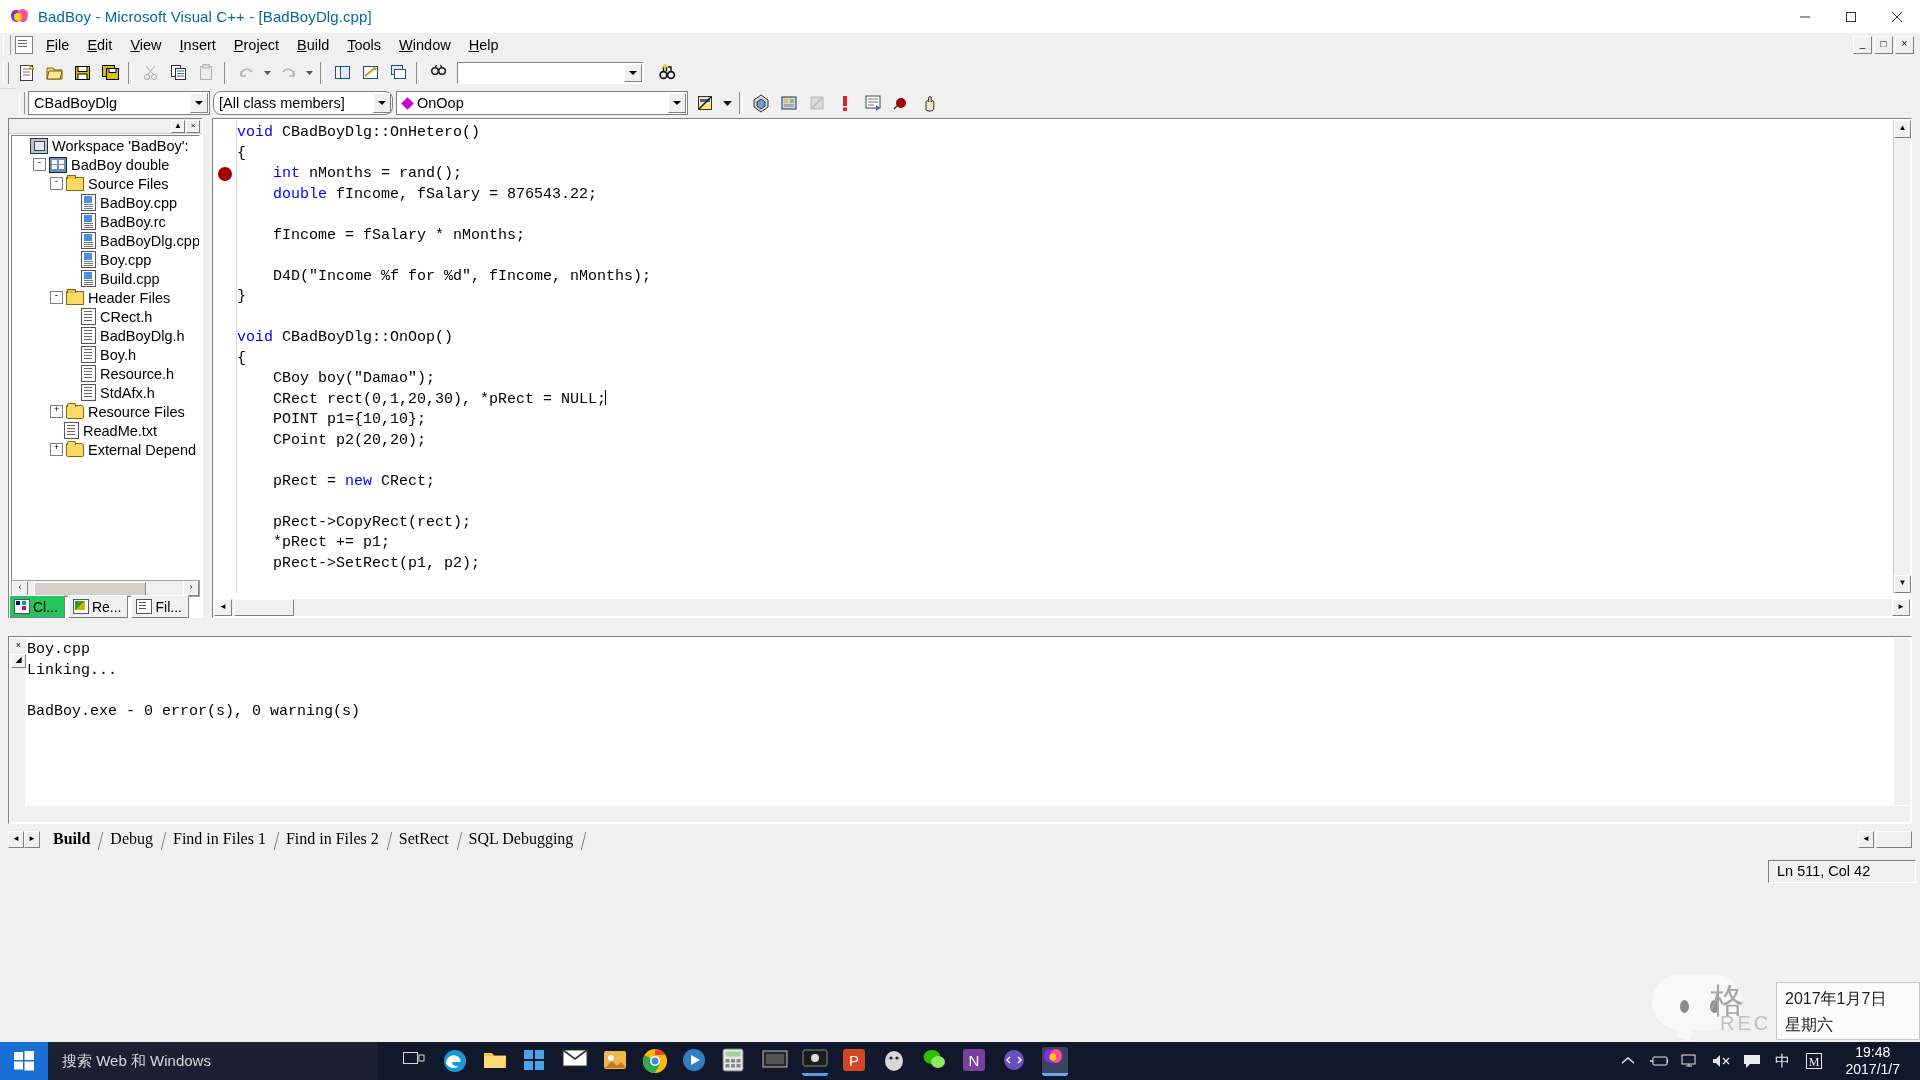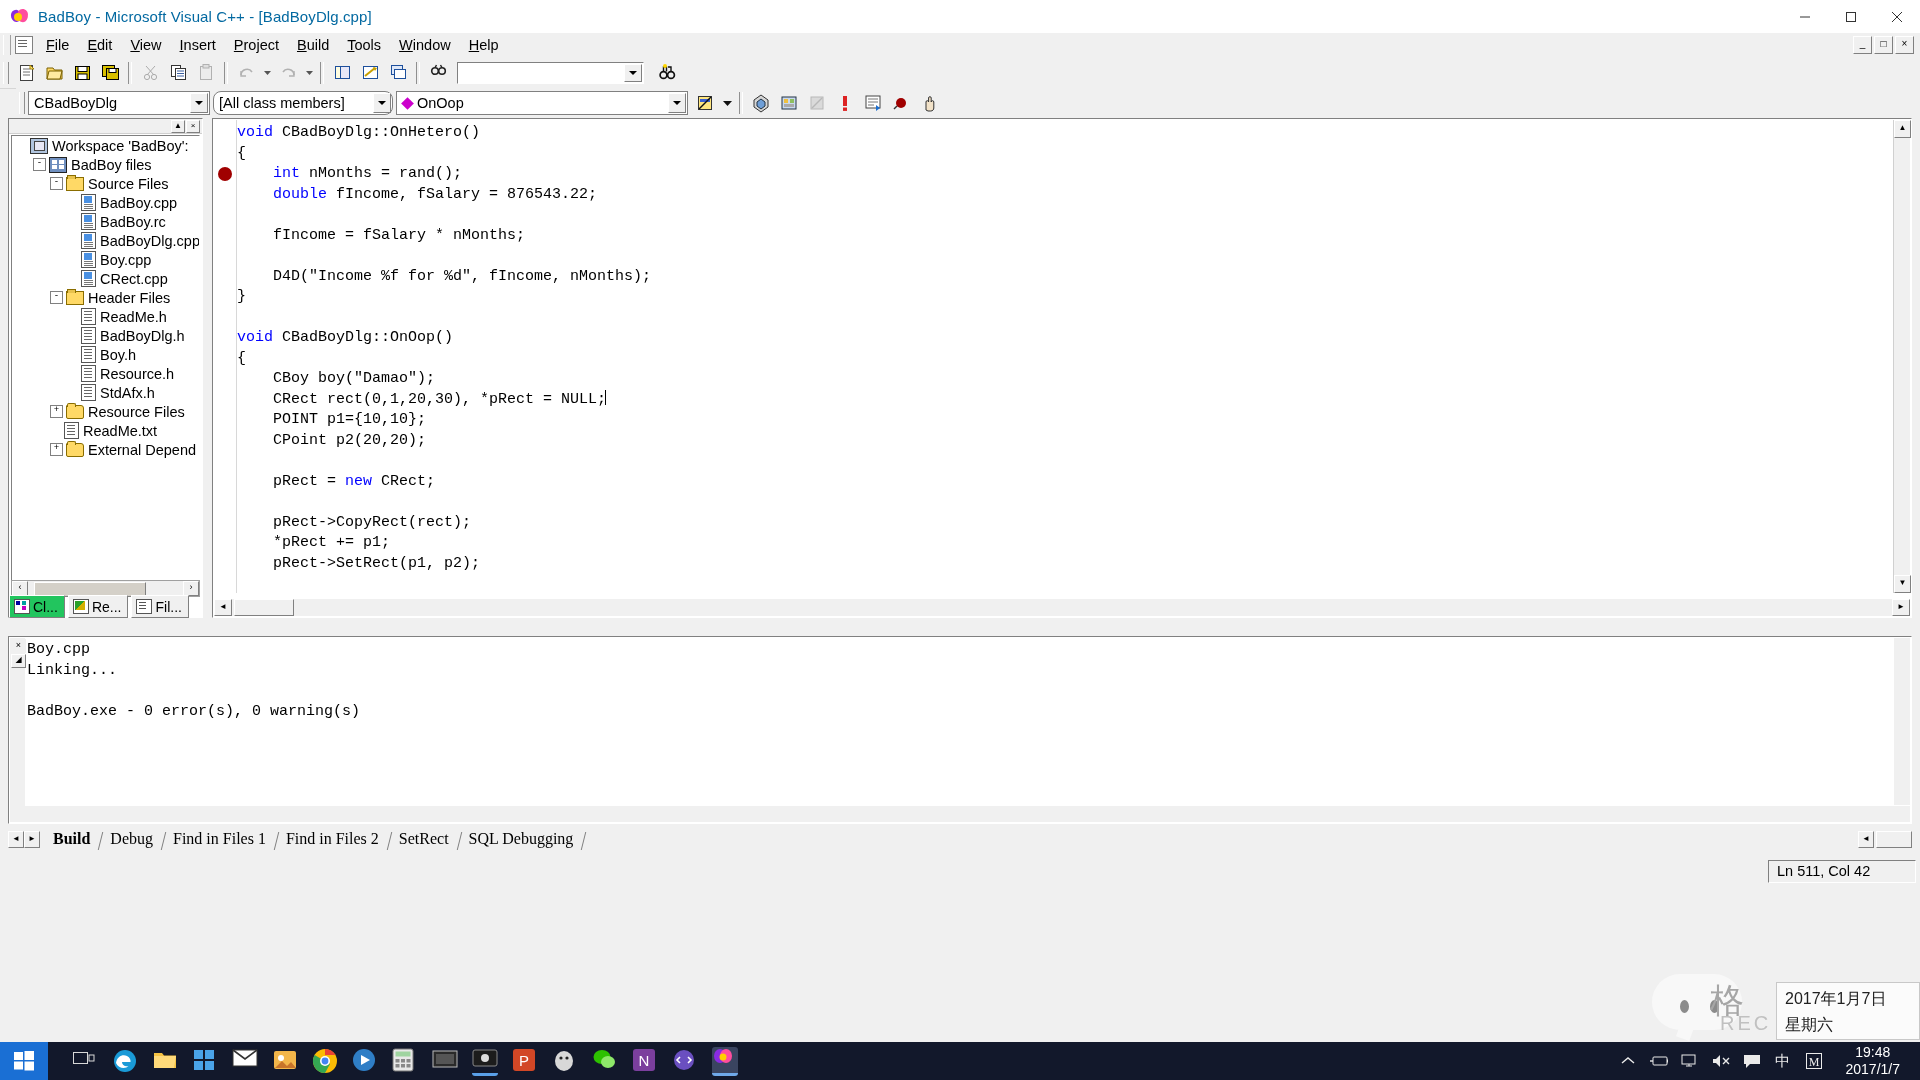--- a/index.html
+++ b/index.html
@@ -532,21 +532,21 @@
           <div class="tnode">
             <span class="spacer" style="width: 0px;"></span>
             <span class="spacer" style="width: 14px;"></span>
             <span class="ticon ic-workspace"></span>
             <span class="tlabel">Workspace 'BadBoy':</span>
           </div>
           <div class="tnode">
             <span class="spacer" style="width: 17px;"></span>
             <span class="expander">-</span>
             <span class="ticon ic-proj"></span>
-            <span class="tlabel">BadBoy files</span>
+            <span class="tlabel">BadBoy double</span>
           </div>
           <div class="tnode">
             <span class="spacer" style="width: 34px;"></span>
             <span class="expander">-</span>
             <span class="ticon ic-folderopen"></span>
             <span class="tlabel">Source Files</span>
           </div>
           <div class="tnode">
             <span class="spacer" style="width: 51px;"></span>
             <span class="spacer" style="width: 14px;"></span>
@@ -568,33 +568,33 @@
           <div class="tnode">
             <span class="spacer" style="width: 51px;"></span>
             <span class="spacer" style="width: 14px;"></span>
             <span class="ticon ic-cpp"></span>
             <span class="tlabel">Boy.cpp</span>
           </div>
           <div class="tnode">
             <span class="spacer" style="width: 51px;"></span>
             <span class="spacer" style="width: 14px;"></span>
             <span class="ticon ic-cpp"></span>
-            <span class="tlabel">CRect.cpp</span>
+            <span class="tlabel">Build.cpp</span>
           </div>
           <div class="tnode">
             <span class="spacer" style="width: 34px;"></span>
             <span class="expander">-</span>
             <span class="ticon ic-folderopen"></span>
             <span class="tlabel">Header Files</span>
           </div>
           <div class="tnode">
             <span class="spacer" style="width: 51px;"></span>
             <span class="spacer" style="width: 14px;"></span>
             <span class="ticon ic-h"></span>
-            <span class="tlabel">ReadMe.h</span>
+            <span class="tlabel">CRect.h</span>
           </div>
           <div class="tnode">
             <span class="spacer" style="width: 51px;"></span>
             <span class="spacer" style="width: 14px;"></span>
             <span class="ticon ic-h"></span>
             <span class="tlabel">BadBoyDlg.h</span>
           </div>
           <div class="tnode">
             <span class="spacer" style="width: 51px;"></span>
             <span class="spacer" style="width: 14px;"></span>
@@ -724,20 +724,23 @@
   </div>
 
   <div class="taskbar">
     <div class="startbtn">
       <svg width="20" height="20">
           <rect x="0" y="1" width="9" height="8" fill="#fff"></rect>
           <rect x="10.5" y="0" width="9.5" height="9" fill="#fff"></rect>
           <rect x="0" y="10.5" width="9" height="8" fill="#fff"></rect>
           <rect x="10.5" y="10.5" width="9.5" height="9" fill="#fff"></rect>
         </svg>
+    </div>
+    <div class="search">
+      <span>搜索 Web 和 Windows</span>
     </div>
 
     <div class="tb-icons">
       <div class="tb-ico">
         <svg width="24" height="22">
             <rect x="1.5" y="4.5" width="14" height="11" fill="none" stroke="#d8d8d8"></rect>
             <rect x="17" y="7" width="5" height="6" fill="none" stroke="#d8d8d8"></rect>
           </svg>
       </div>
       <div class="tb-ico">

